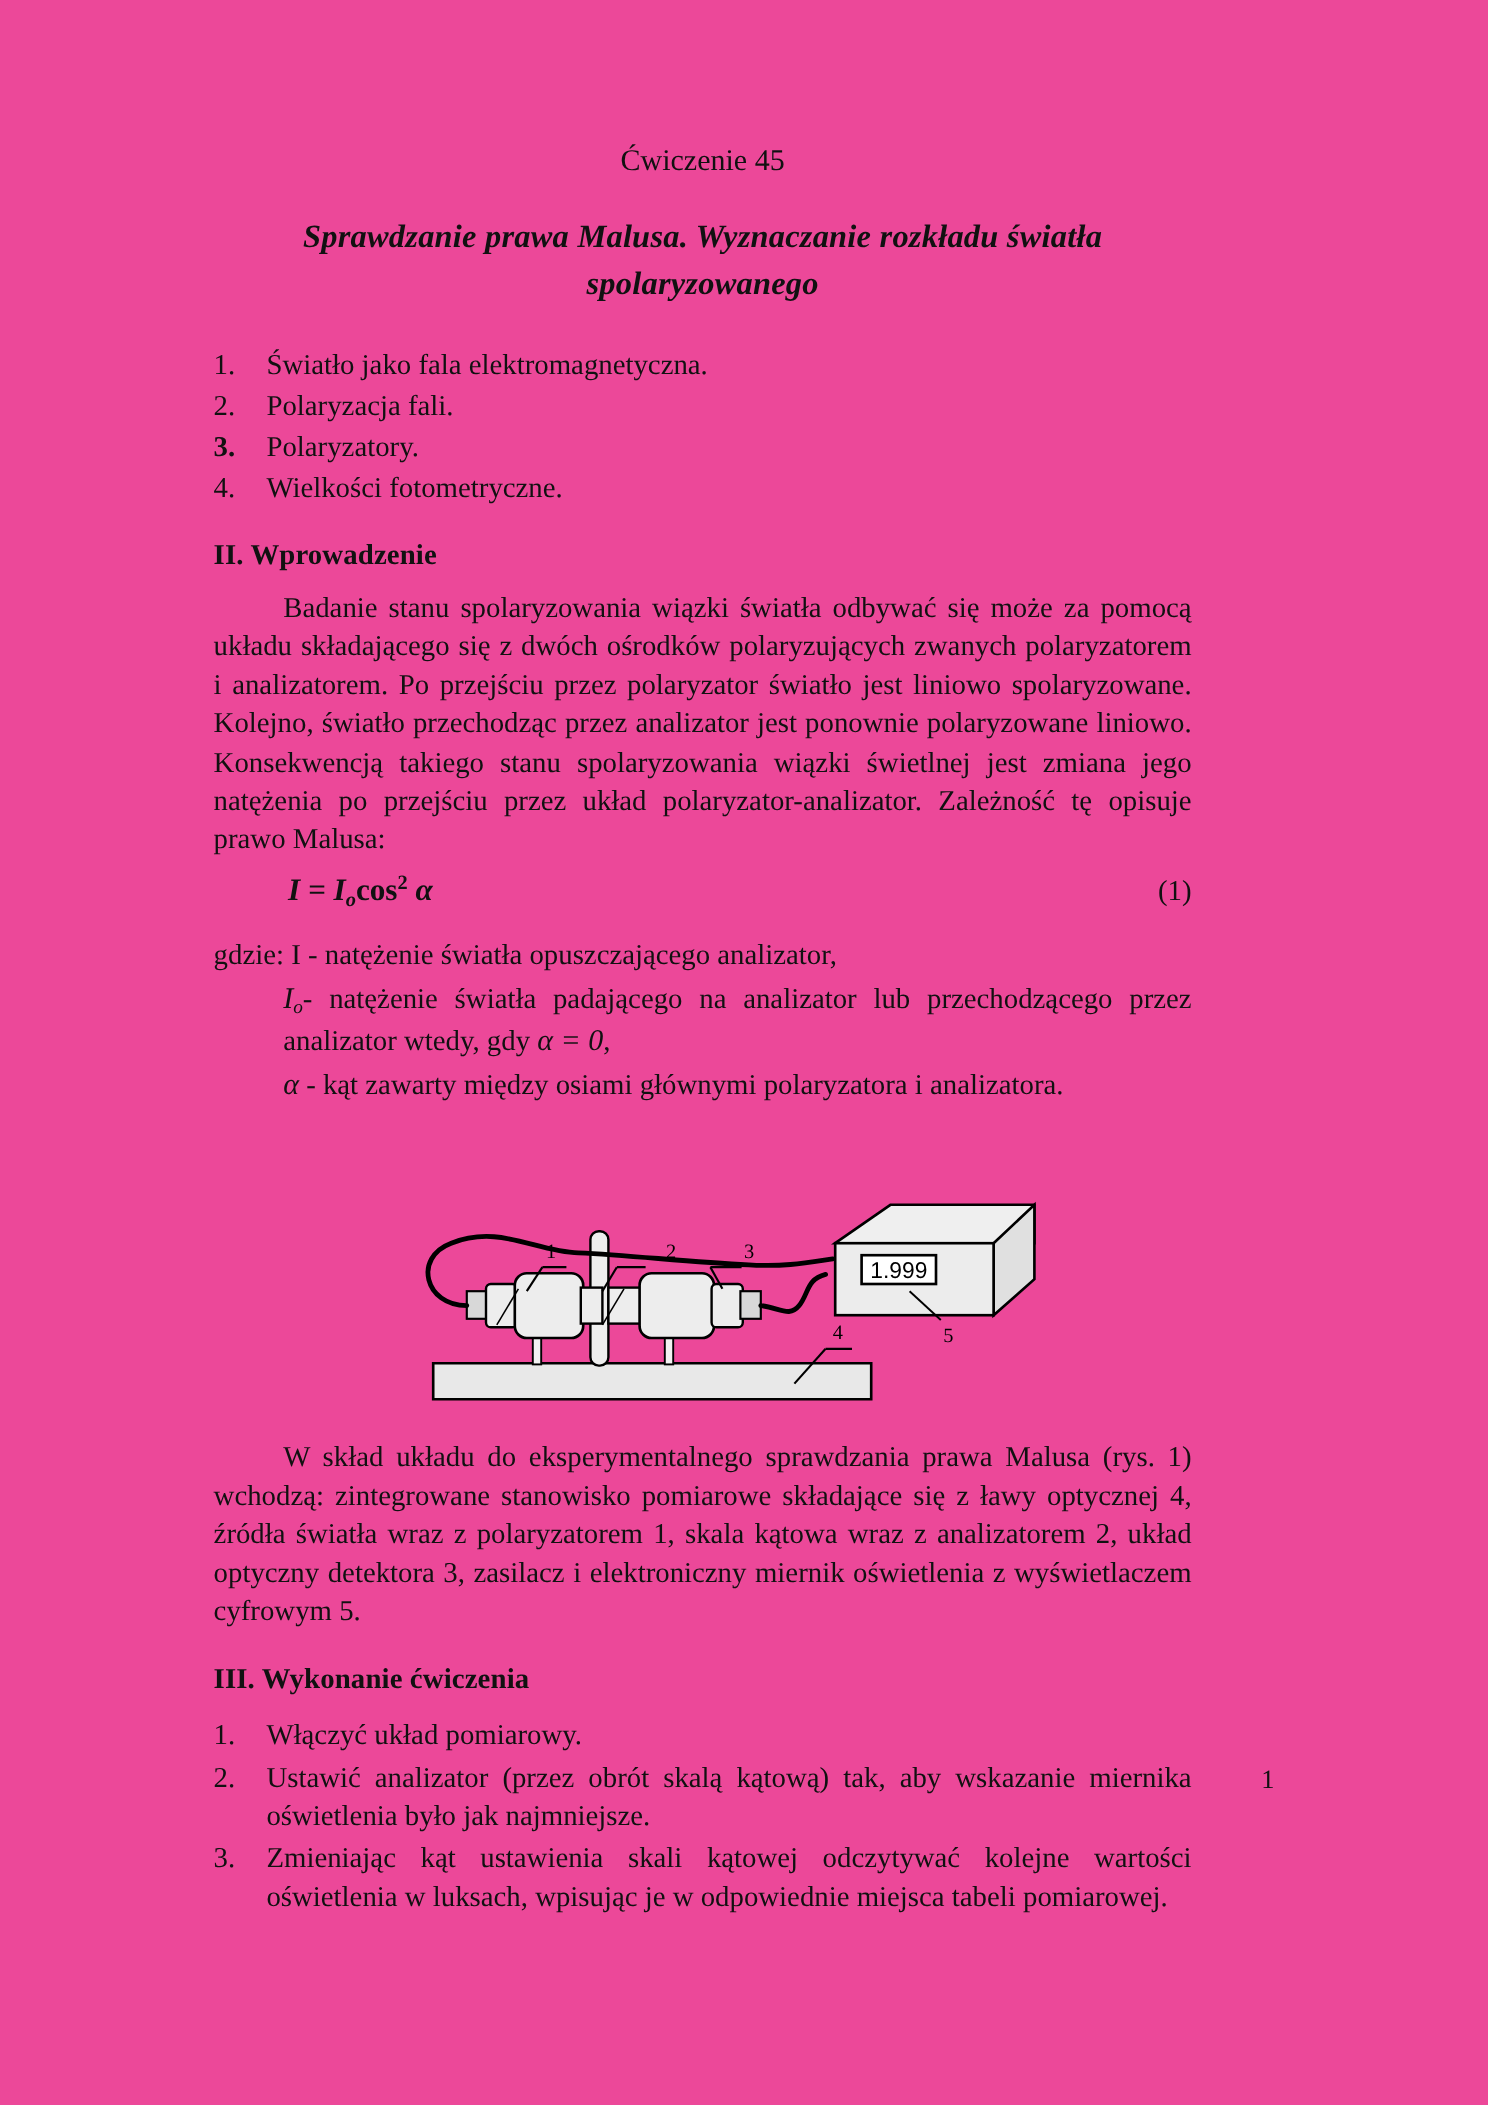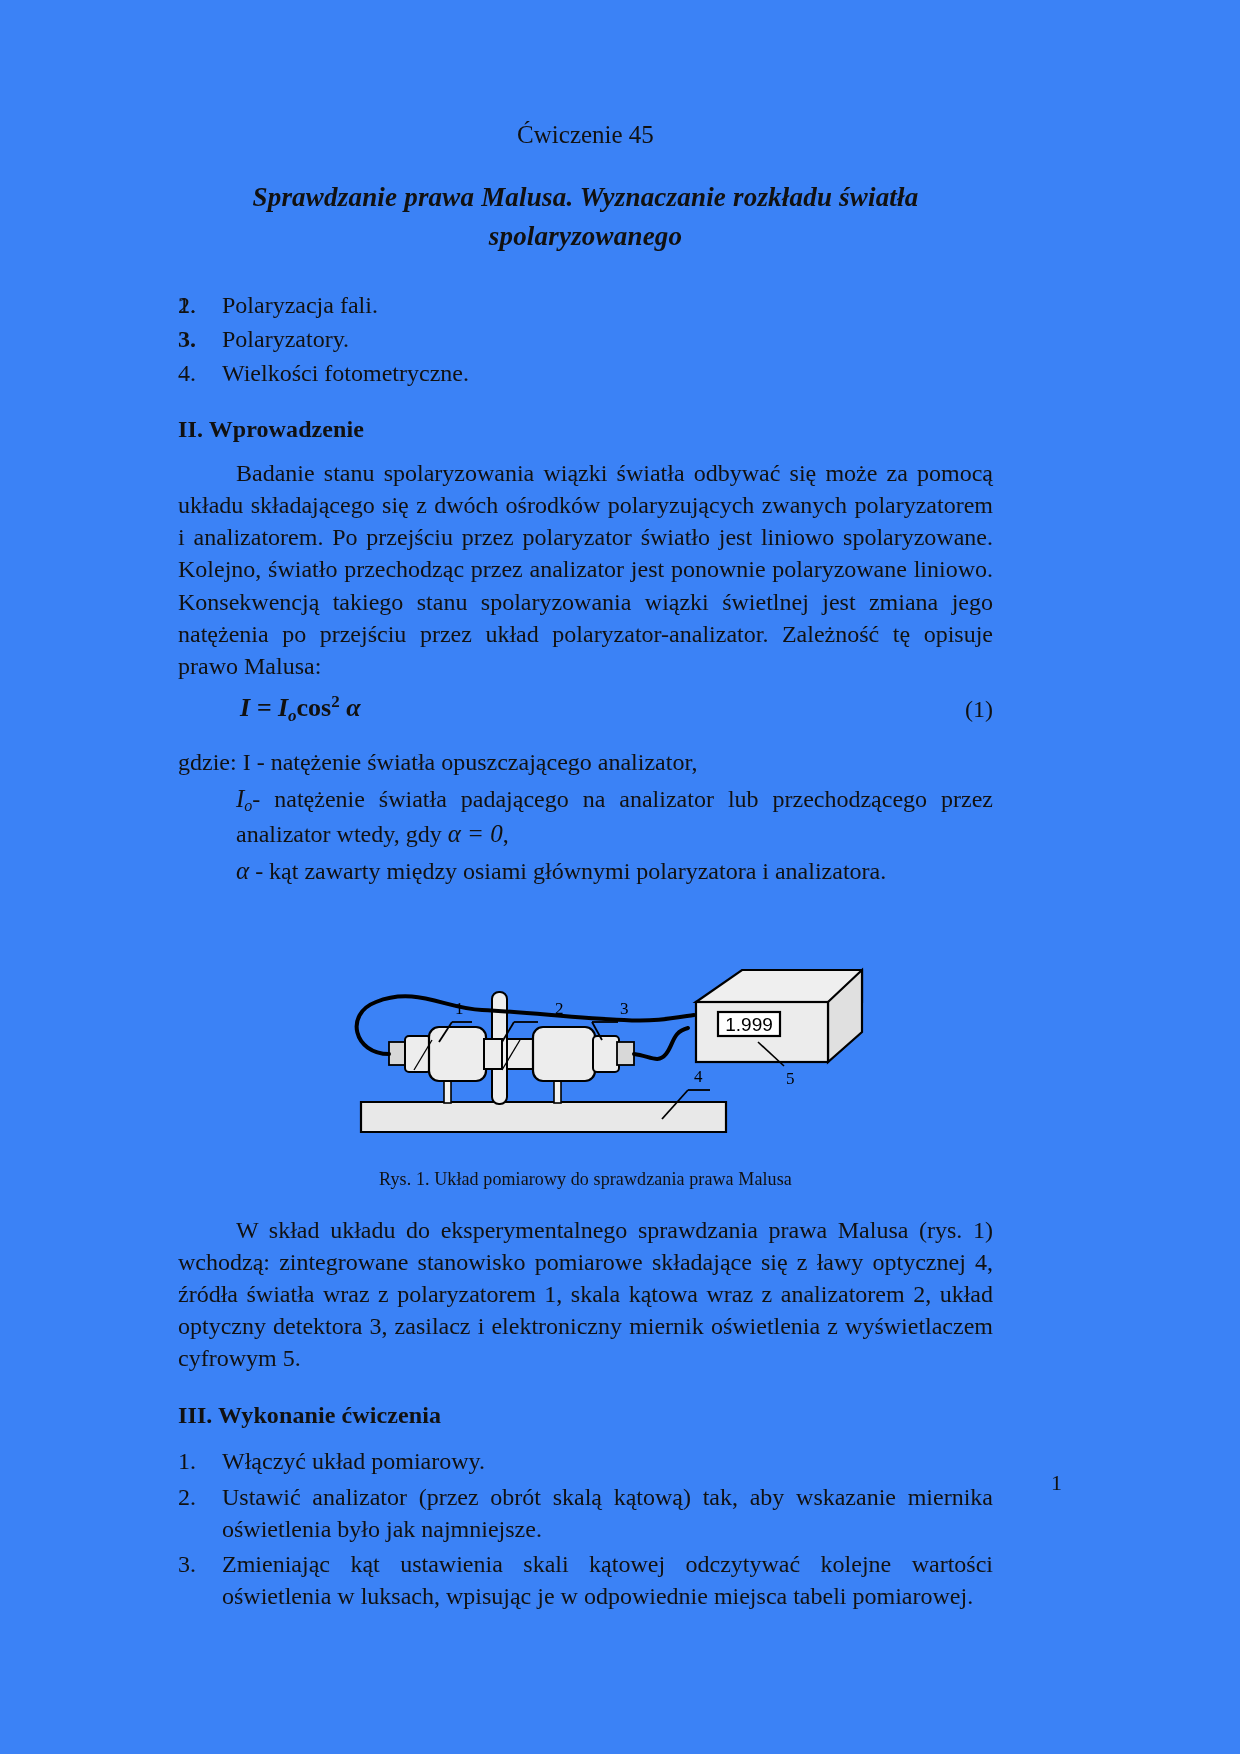--- a/index.html
+++ b/index.html
@@ -13,21 +13,21 @@
     font-family: "Liberation Serif", "DejaVu Serif", serif;
     color: #111111;
     position: relative;
     overflow: hidden;
   }
   .page {
     position: absolute;
     left: 0; top: 0;
     width: 1240px;
     height: 1754px;
-    background: #3b82f6;
+    background: #ec4899;
   }
   .content {
     position: absolute;
     left: 178px;
     top: 120px;
     width: 815px;
   }
 
   
   .exercise-no {
@@ -191,20 +191,21 @@
 
     <div class="doc-title">
       <span>Sprawdzanie prawa Malusa. Wyznaczanie rozkładu światła</span><br>
       <span>spolaryzowanego</span>
     </div>
 
 
     <ol class="numlist">
       <li>
         <span class="num">1.</span>
+        <span>Światło jako fala elektromagnetyczna.</span>
       </li>
       <li>
         <span class="num">2.</span>
         <span>Polaryzacja fali.</span>
       </li>
       <li>
         <span class="num b">3.</span>
         <span>Polaryzatory.</span>
       </li>
       <li>
@@ -293,21 +294,20 @@
         <text x="249" y="100" font-family="Liberation Serif, serif" font-size="17">2</text>
 
         <g>
           <line x1="296" y1="126" x2="286" y2="108" stroke="#000" stroke-width="1.8"></line>
           <line x1="286" y1="108" x2="312" y2="108" stroke="#000" stroke-width="1.8"></line>
         </g>
         <text x="314" y="100" font-family="Liberation Serif, serif" font-size="17">3</text>
       </svg>
     </div>
 
-    <div class="fig-caption">Rys. 1. Układ pomiarowy do sprawdzania prawa Malusa</div>
 
     <p class="body">W skład układu do eksperymentalnego sprawdzania prawa Malusa (rys. 1) wchodzą: zintegrowane stanowisko pomiarowe składające się z ławy optycznej 4, źródła światła wraz z polaryzatorem 1, skala kątowa wraz z analizatorem 2, układ optyczny detektora 3, zasilacz i elektroniczny miernik oświetlenia z wyświetlaczem cyfrowym 5.</p>
 
     <div class="gap-md"></div>
 
     <div class="section-head">III. Wykonanie ćwiczenia</div>
 
     <ol class="steps">
       <li>
         <span class="num">1.</span>

